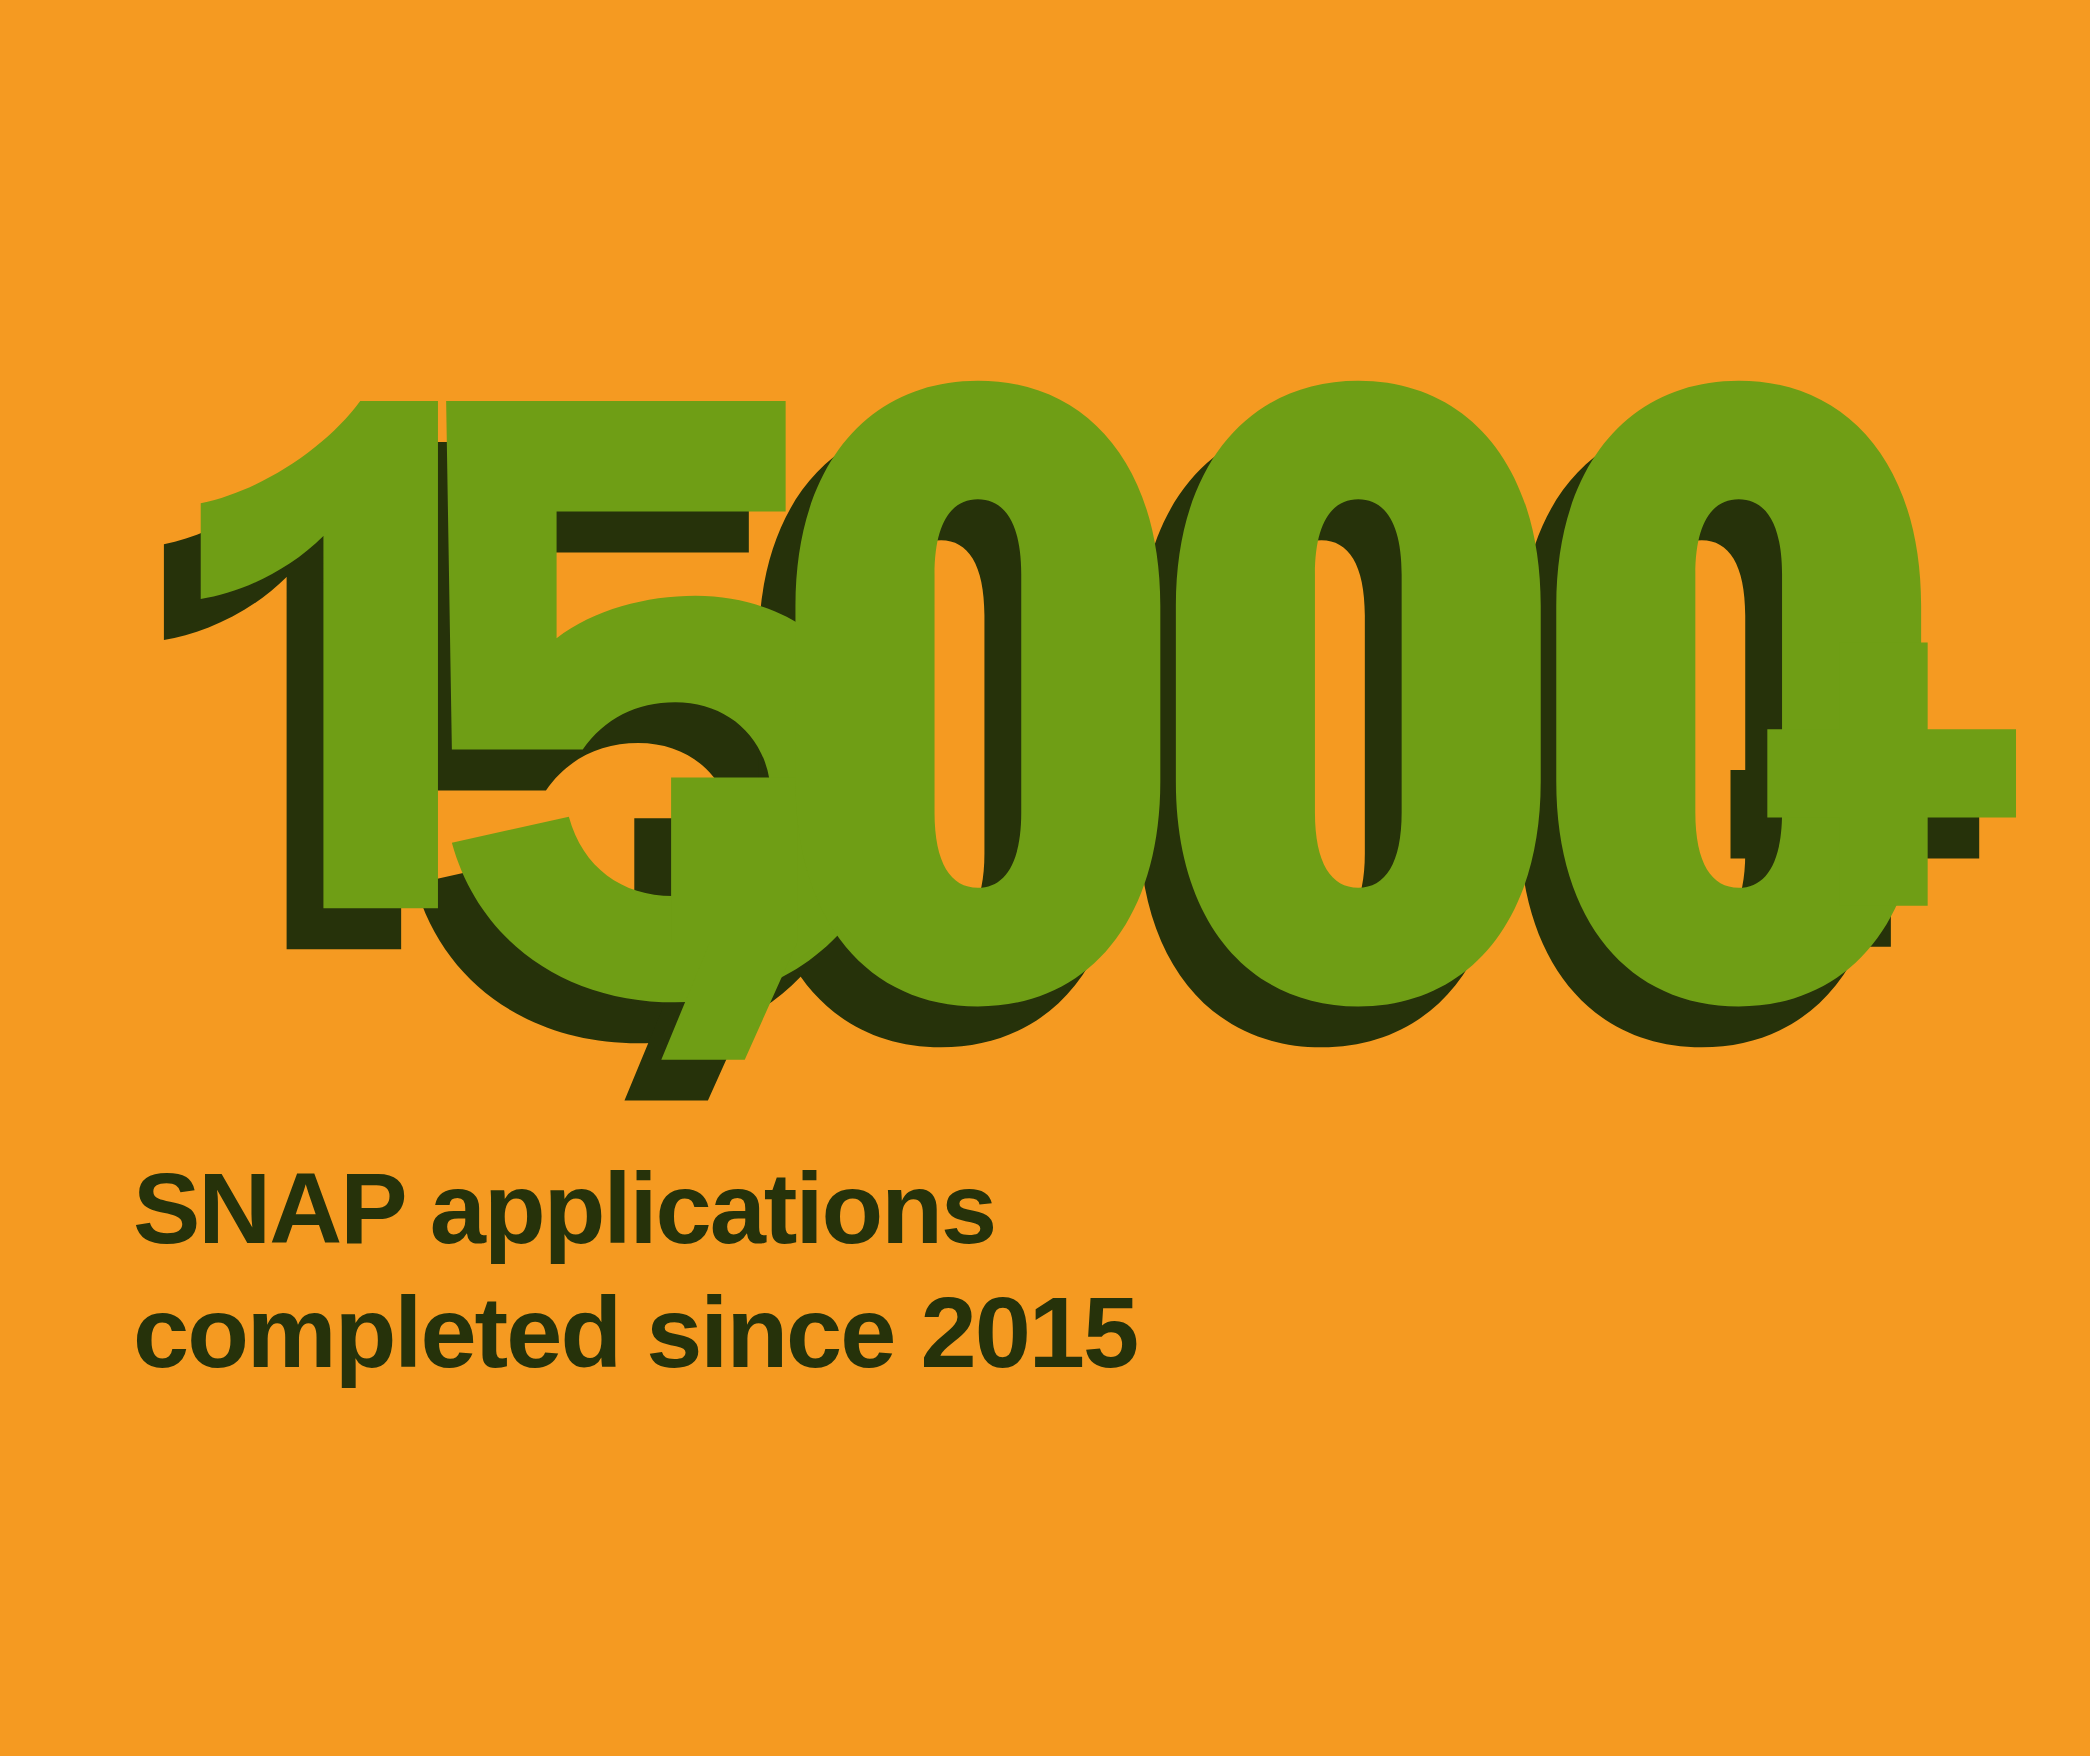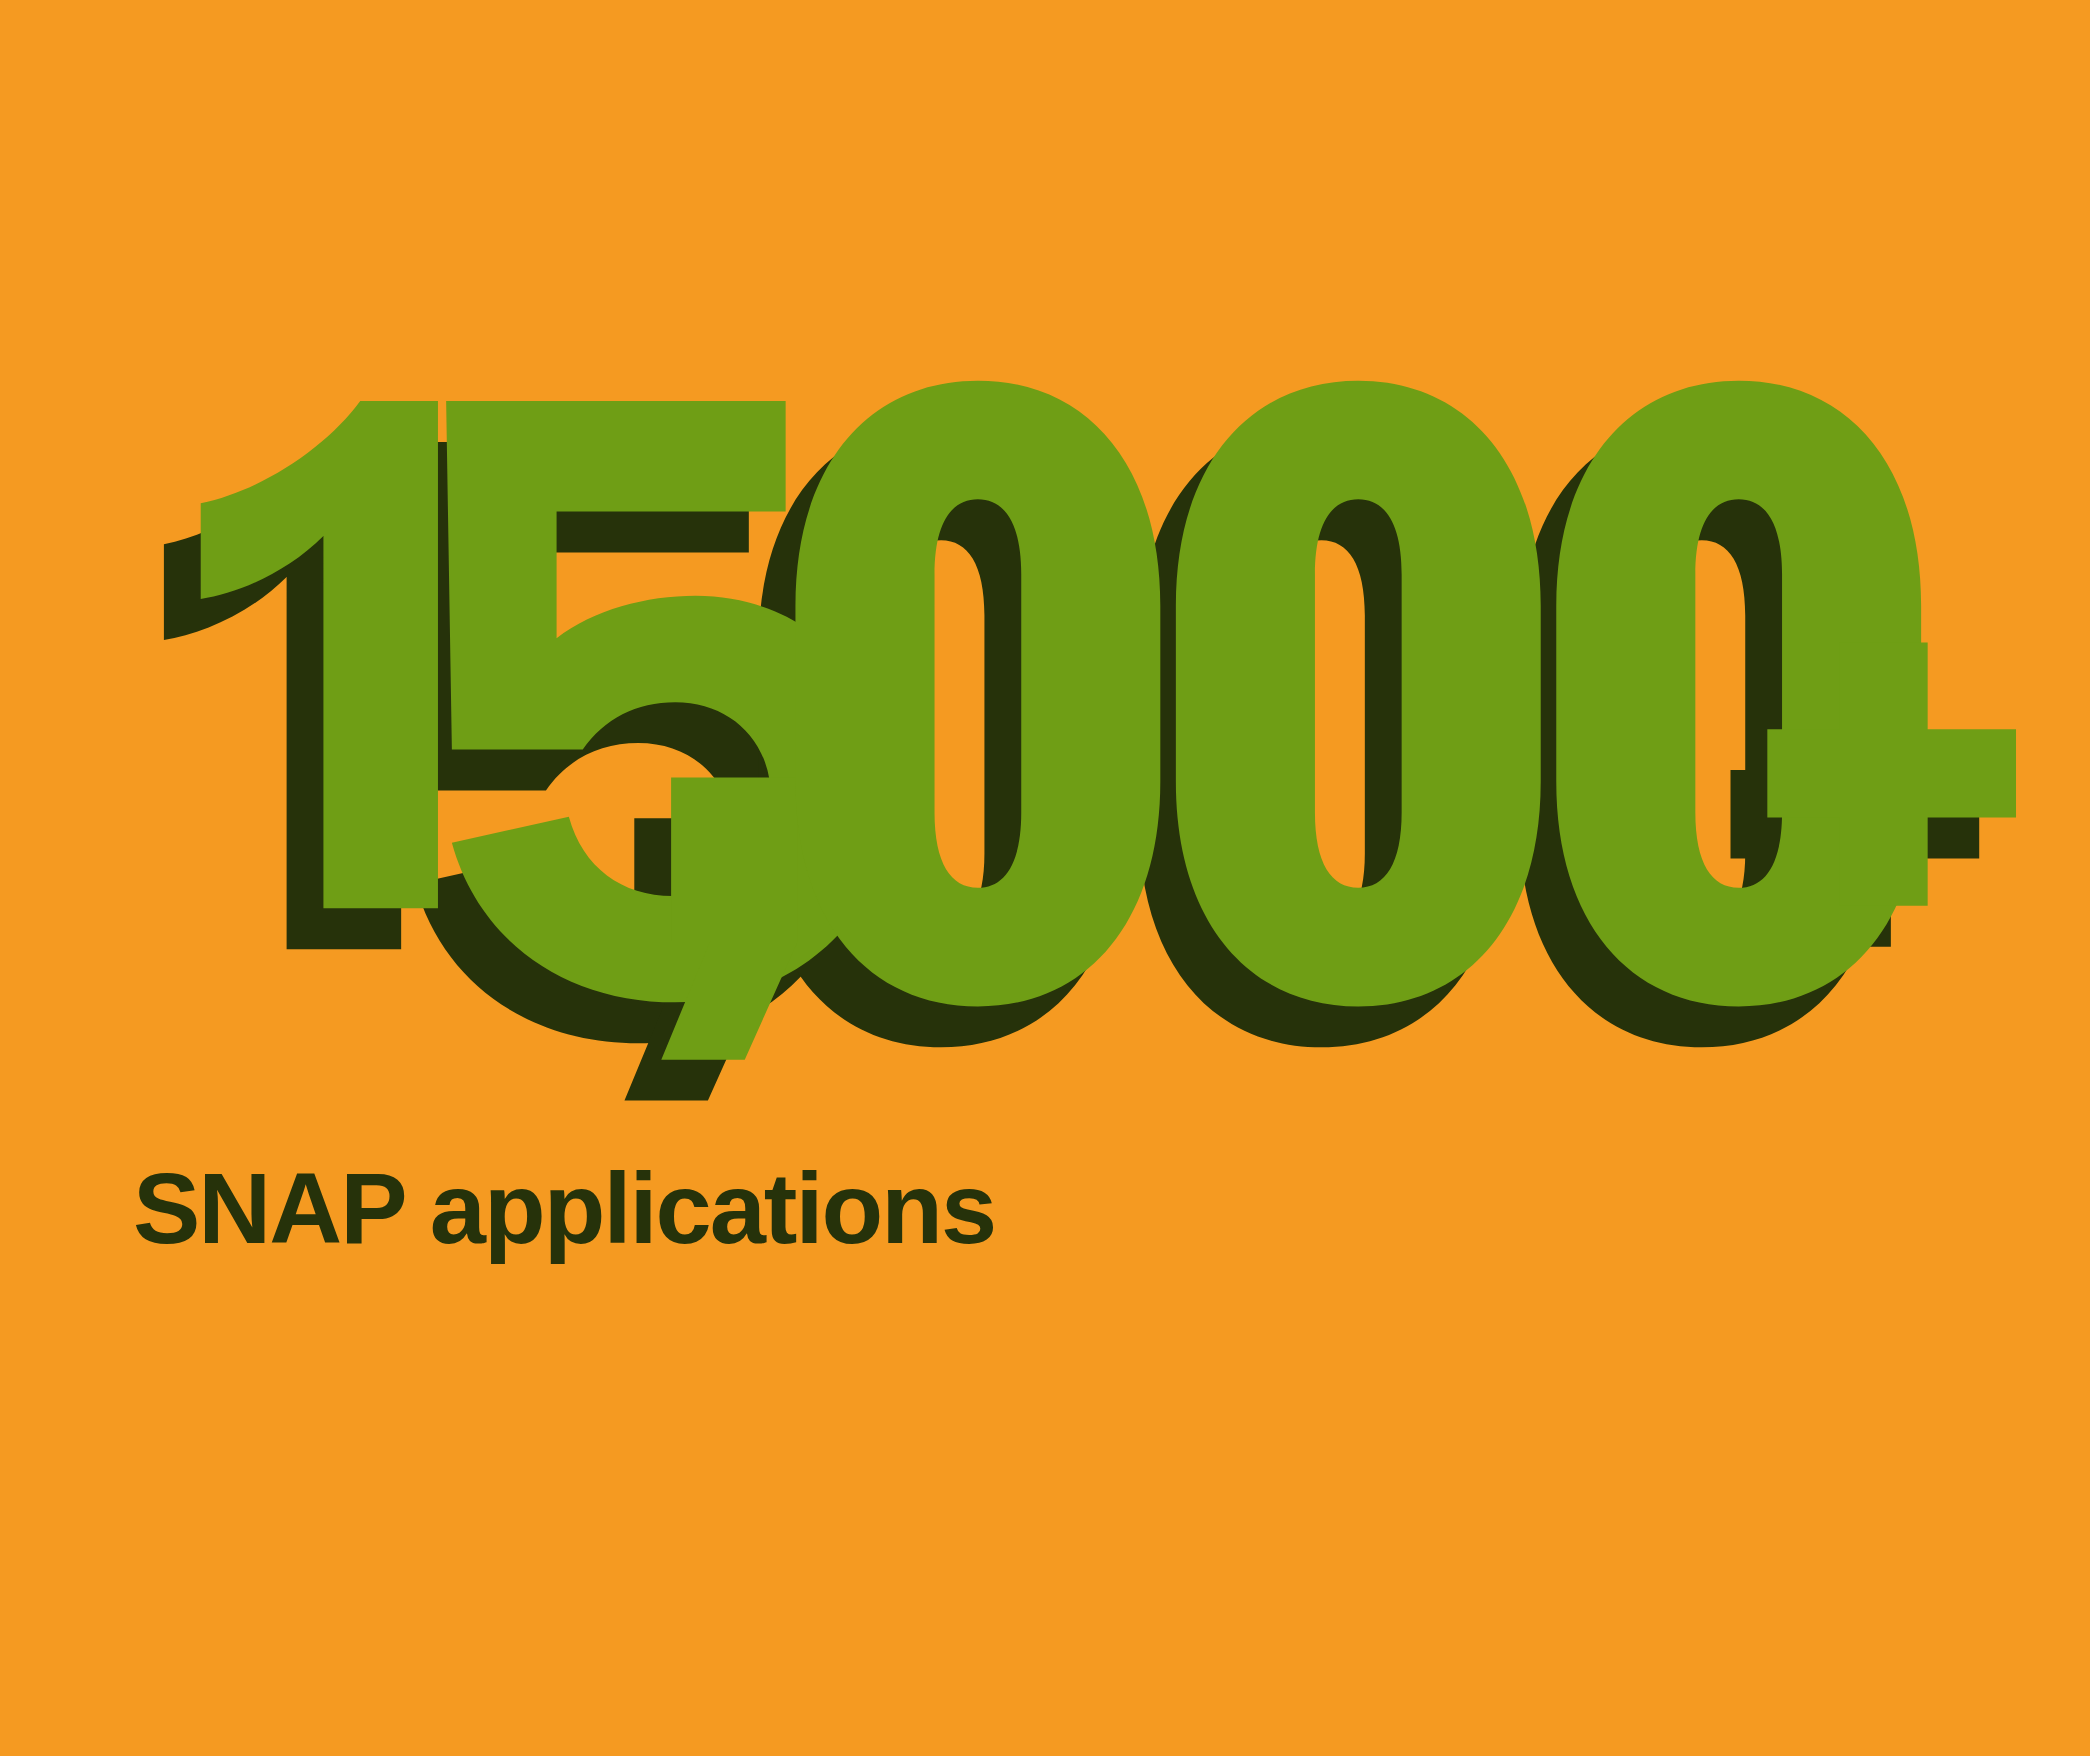--- a/index.html
+++ b/index.html
@@ -176,19 +176,20 @@
           <use href="#g-zero" x="1265" y="10"></use>
           <use href="#g-zero" x="1730" y="10"></use>
           <use href="#g-plus" x="2010" y="355"></use>
         </g>
 
       </svg>
     </div>
 
     <div id="caption">
       <span class="caption-line" style="color: rgb(38, 50, 10);">SNAP applications</span>
+      <span class="caption-line" style="color: rgb(38, 50, 10);">completed since 2015</span>
     </div>
 
   </div>
 
   <div class="edge-strip"></div>
 </div>
 
 
 </body></html>

